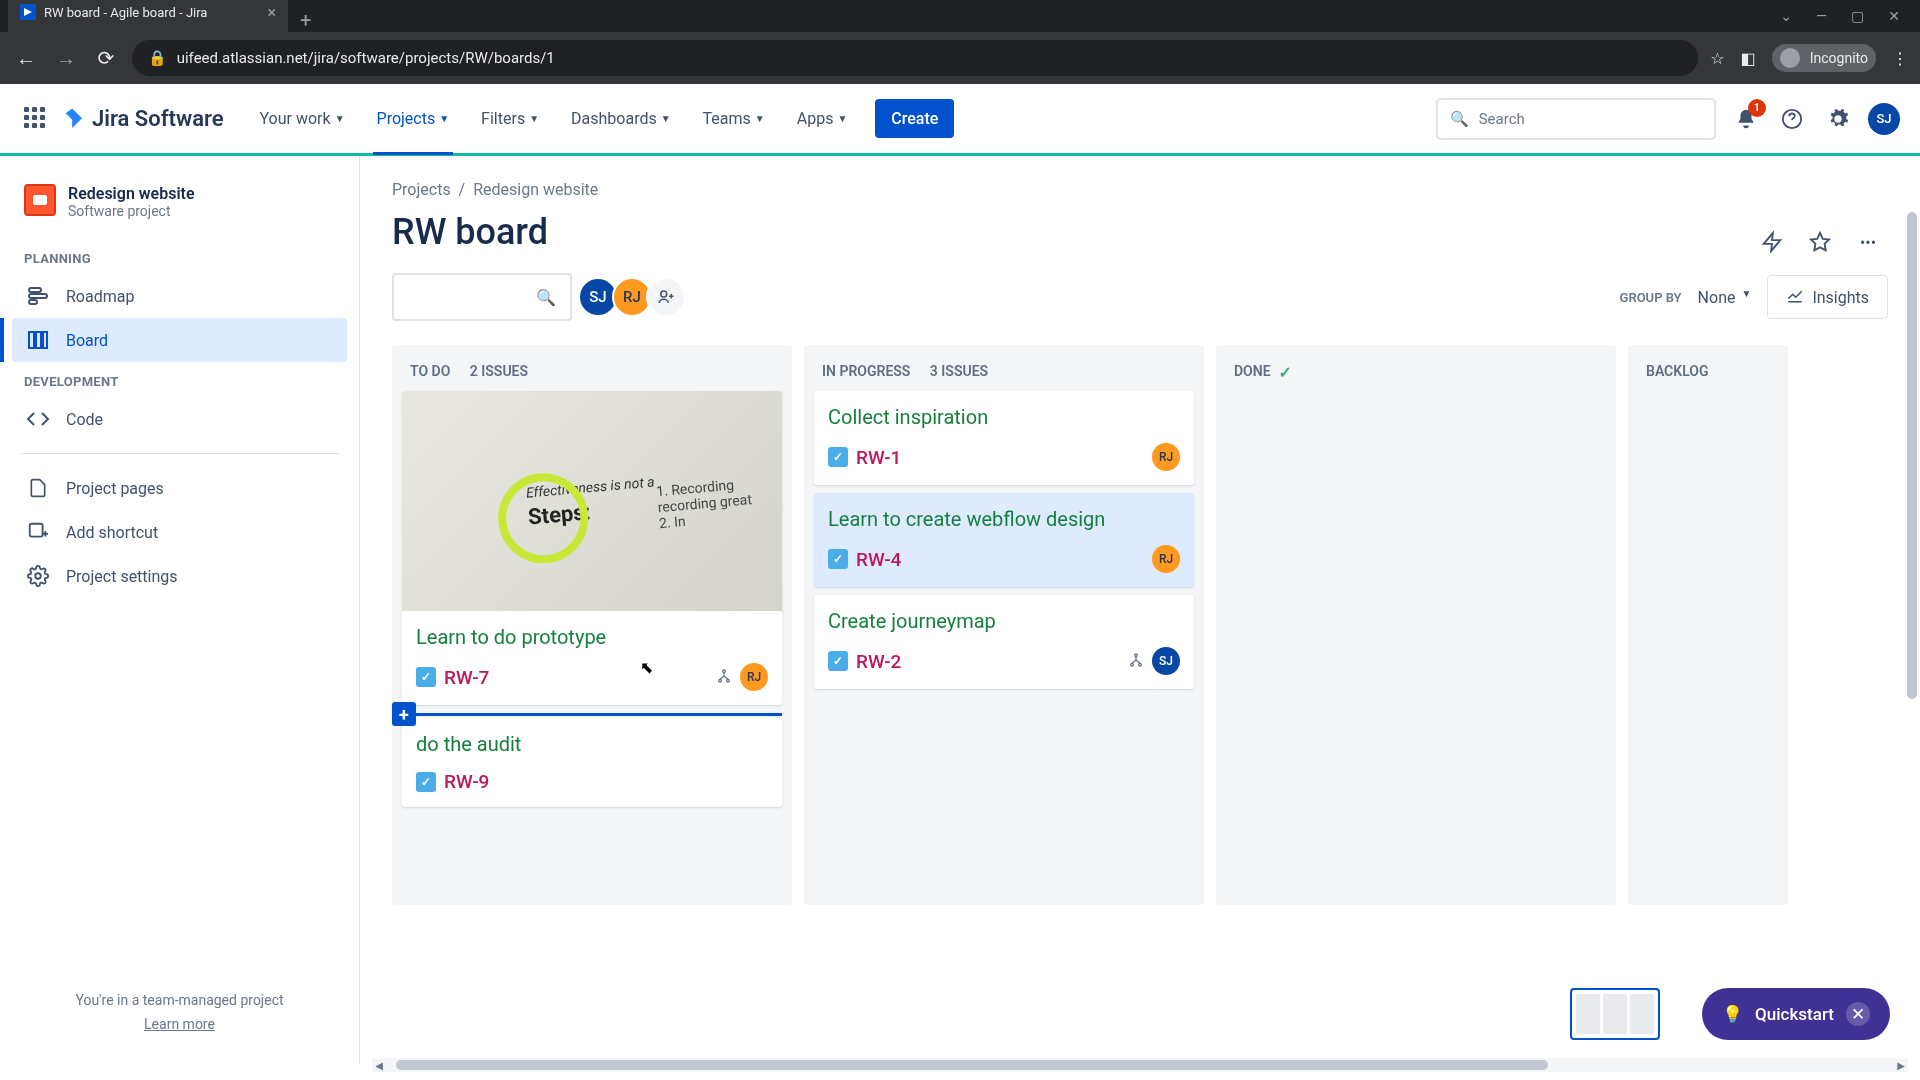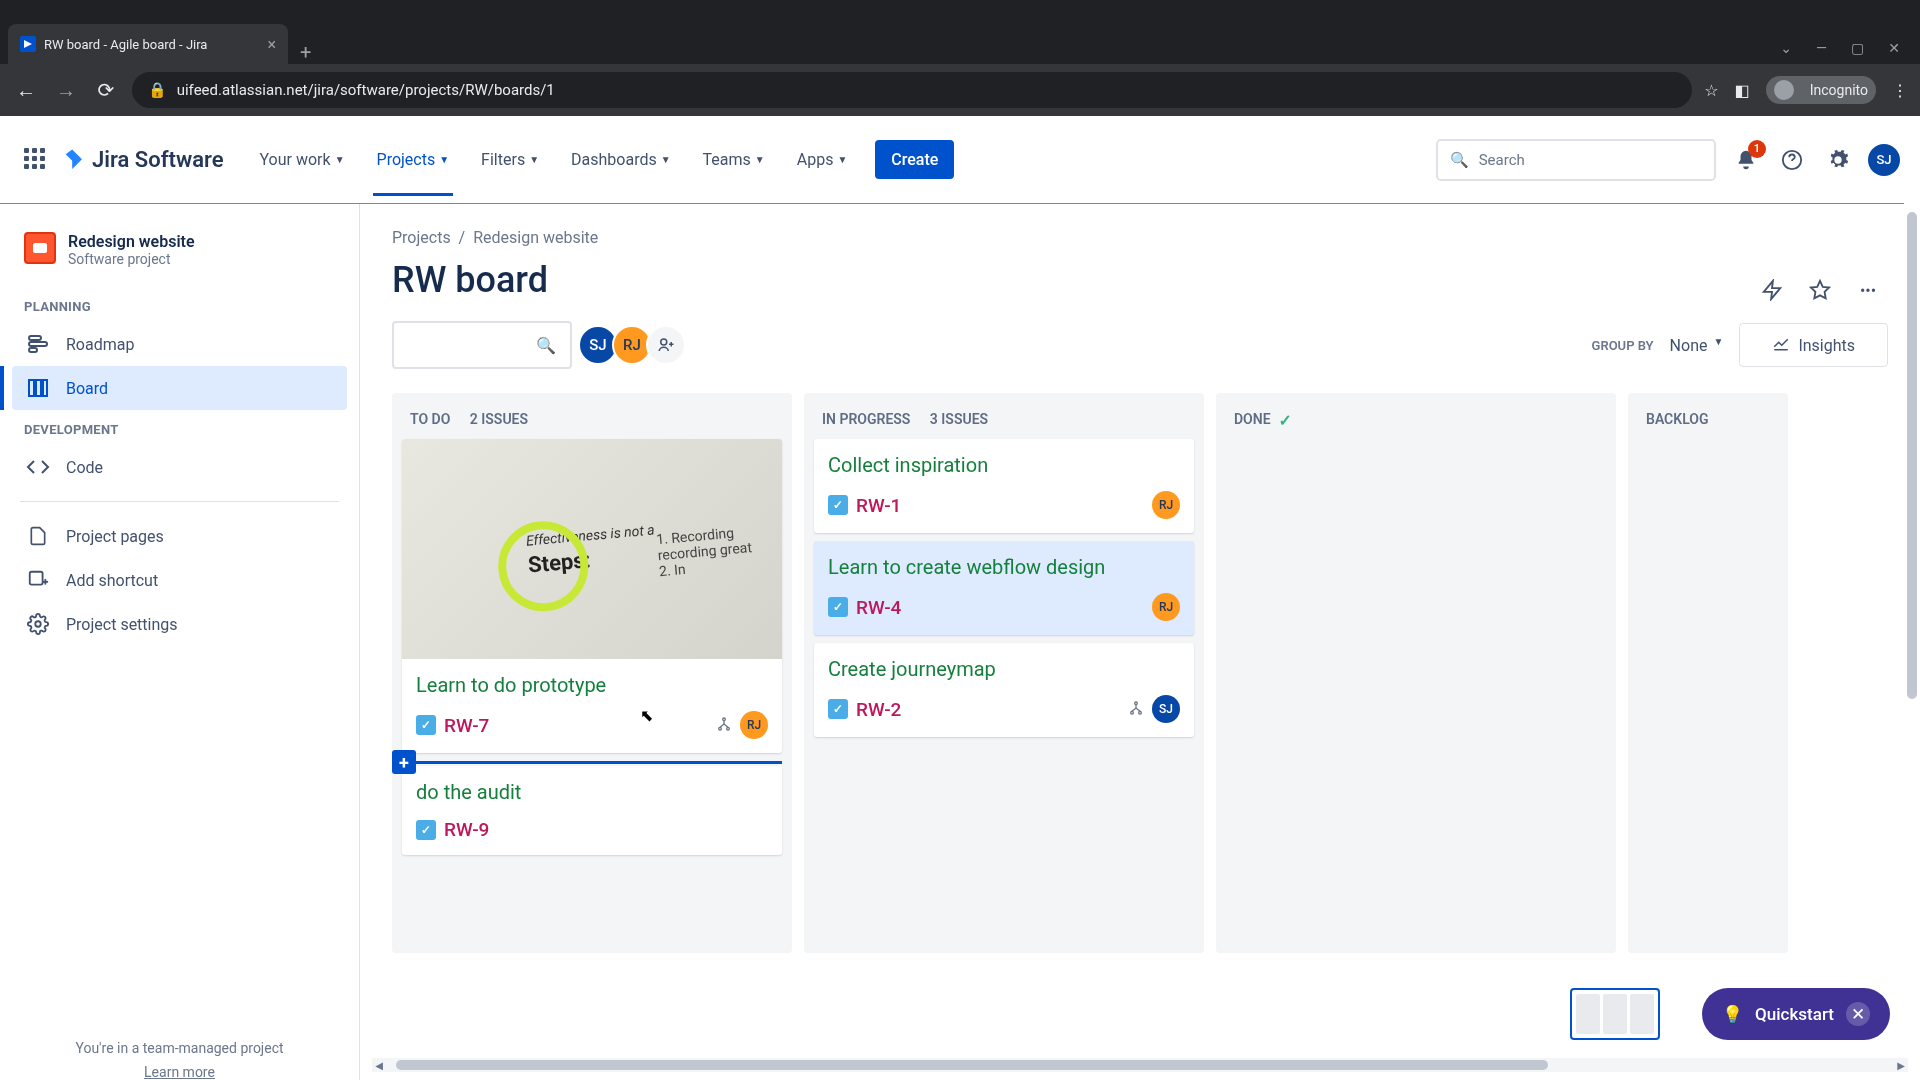--- a/index.html
+++ b/index.html
@@ -1,39 +1,39 @@
 <!DOCTYPE html>
 <html><head>
 <meta charset="utf-8">
 <style>
 * { margin: 0; padding: 0; box-sizing: border-box; font-family: -apple-system, BlinkMacSystemFont, "Segoe UI", Roboto, sans-serif; }
 body { background: #fff; width: 1920px; height: 1080px; overflow: hidden; }
 
 
-.browser-chrome { background: #202124; height: 64px; display: flex; align-items: flex-end; padding-left: 8px; }
+.browser-chrome { background: #202124; height: 32px; display: flex; align-items: flex-end; padding-left: 8px; }
 .tab { background: #35363a; color: #e8eaed; height: 40px; display: flex; align-items: center; padding: 0 12px; border-radius: 8px 8px 0 0; width: 280px; font-size: 13px; gap: 8px; }
 .tab-favicon { width: 16px; height: 16px; background: #0052cc; border-radius: 2px; display:flex; align-items:center; justify-content:center; }
 .tab-favicon::after { content:""; width:8px; height:8px; background:#fff; clip-path: polygon(0 0, 100% 50%, 0 100%); }
 .tab-title { flex: 1; overflow: hidden; text-overflow: ellipsis; white-space: nowrap; }
 .tab-close { color: #9aa0a6; font-size: 16px; cursor: pointer; }
 .new-tab { color: #9aa0a6; font-size: 20px; padding: 0 12px; cursor: pointer; }
 .window-controls { margin-left: auto; display: flex; gap: 24px; padding: 0 20px 8px 0; color: #9aa0a6; }
 .window-controls span { cursor: pointer; font-size: 14px; }
 
 .url-bar { background: #35363a; height: 52px; display: flex; align-items: center; padding: 0 12px; gap: 12px; }
 .nav-btn { color: #9aa0a6; font-size: 20px; cursor: pointer; width: 28px; text-align: center; }
 .nav-btn.enabled { color: #e8eaed; }
 .url-input { flex: 1; background: #202124; border-radius: 20px; height: 36px; display: flex; align-items: center; padding: 0 16px; color: #e8eaed; font-size: 15px; gap: 10px; }
 .lock-icon { color: #9aa0a6; }
 .url-actions { display: flex; gap: 16px; align-items: center; color: #e8eaed; }
-.incognito { background: #5f6368; border-radius: 16px; padding: 4px 8px; display:flex; align-items:center; gap:16px; font-size:14px;}
+.incognito { background: #5f6368; border-radius: 16px; padding: 4px 8px; display:flex; align-items:center; gap:10px; font-size:14px;}
 .incog-ico { width:20px; height:20px; background:#9aa0a6; border-radius:50%; position:relative;}
 
 
-.jira-header { height: 88px; border-bottom: 1px solid #14b8a6; display: flex; align-items: center; padding: 0 20px; gap: 8px; }
+.jira-header { height: 72px; border-bottom: 3px solid #14b8a6; display: flex; align-items: center; padding: 0 20px; gap: 8px; }
 .app-switcher { width: 32px; height: 32px; display: grid; grid-template-columns: repeat(3, 5px); grid-template-rows: repeat(3, 5px); gap: 3px; cursor: pointer; padding: 4px;}
 .app-switcher span { background: #42526e; border-radius: 1px; }
 .jira-logo { display: flex; align-items: center; gap: 6px; font-size: 22px; font-weight: 600; color: #253858; margin-right: 16px; cursor:pointer;}
 .jira-logo-icon { width: 26px; height: 26px; }
 .jira-logo-icon svg { fill: #2684ff; }
 .nav-item { padding: 0 12px; height: 72px; display: flex; align-items: center; font-size: 16px; color: #42526e; cursor: pointer; gap: 4px; position: relative; }
 .nav-item.active { color: #0052cc; }
 .nav-item.active::after { content: ""; position: absolute; bottom: 0; left: 8px; right: 8px; height: 3px; background: #0052cc; }
 .chev { font-size: 10px; }
 .create-btn { background: #0052cc; color: #fff; border: none; padding: 10px 16px; border-radius: 4px; font-size: 16px; font-weight: 500; cursor: pointer; margin-left: 8px; }
@@ -72,21 +72,21 @@
 .toolbar { display: flex; align-items: center; gap: 12px; margin-bottom: 24px; }
 .board-search { border: 2px solid #dfe1e6; border-radius: 4px; width: 180px; height: 48px; display:flex; align-items:center; justify-content:flex-end; padding:0 14px; color:#6b778c;}
 .member-stack { display: flex; }
 .member { width: 40px; height: 40px; border-radius: 50%; border: 2px solid #fff; display:flex; align-items:center; justify-content:center; font-size:15px; font-weight:500; margin-left:-6px; cursor:pointer;}
 .m-sj { background: #0747a6; color:#fff;}
 .m-rj { background: #ff991f; color:#253858;}
 .m-add { background: #f4f5f7; color:#42526e; font-size:20px;}
 .toolbar-right { margin-left: auto; display:flex; align-items:center; gap:16px;}
 .group-label { font-size: 13px; color: #6b778c; font-weight:600;}
 .group-select { font-size: 16px; color: #42526e; display:flex; gap:6px; cursor:pointer;}
-.insights-btn { border: 1px solid #dfe1e6; border-radius: 4px; padding: 10px 32px; display:flex; align-items:center; gap:8px; cursor:pointer; font-size:16px; color:#42526e;}
+.insights-btn { border: 1px solid #dfe1e6; border-radius: 4px; padding: 10px 18px; display:flex; align-items:center; gap:8px; cursor:pointer; font-size:16px; color:#42526e;}
 
 
 .board { display: flex; gap: 12px; }
 .column { background: #f4f5f7; border-radius: 4px; width: 400px; padding: 14px 10px; min-height: 560px; flex-shrink:0;}
 .column.narrow { width: 160px;}
 .col-header { font-size: 14px; font-weight: 600; color: #5e6c84; padding: 4px 8px 12px 8px; display:flex; align-items:flex-start; gap:8px;}
 .done-check { color: #36b37e; font-size: 16px;}
 
 .card { background: #fff; border-radius: 3px; box-shadow: 0 1px 2px rgba(9,30,66,0.15); margin-bottom: 8px; cursor:pointer; overflow:hidden;}
 .card.highlighted { background: #deebff; }

